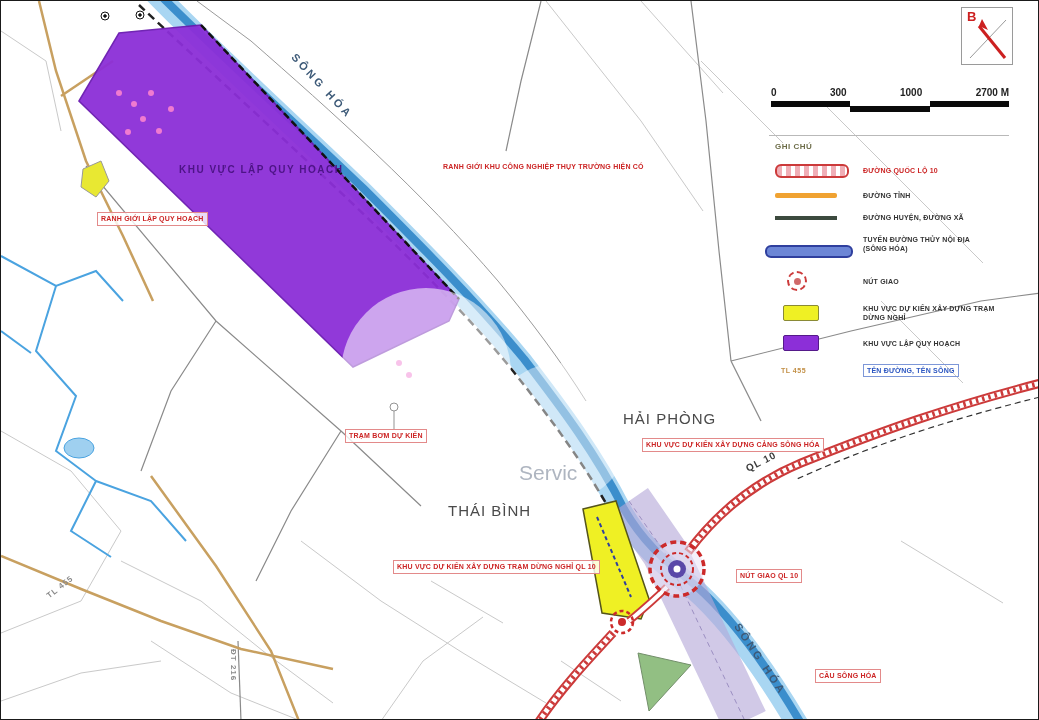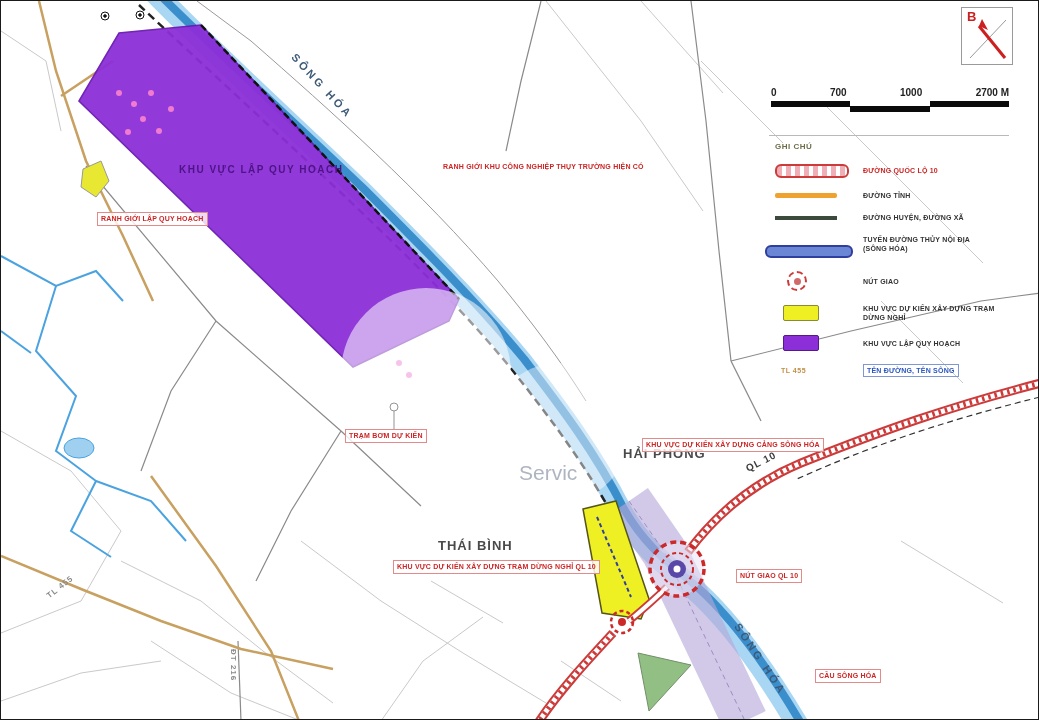--- a/index.html
+++ b/index.html
@@ -3,21 +3,21 @@
 <meta charset="utf-8">
 <style>
   html,body{margin:0;padding:0;background:#e9e9e9;font-family:"Liberation Sans",sans-serif;}
   #canvas{position:relative;width:1039px;height:720px;background:#ffffff;border:1px solid #1a1a1a;
           box-sizing:border-box;overflow:hidden;}
   #mapsvg{position:absolute;left:0;top:0;}
 
   
   .maplabel{position:absolute;white-space:nowrap;pointer-events:none;}
   .river-label{color:#3d5a78;font-weight:bold;font-size:11px;letter-spacing:3px;}
-  .place-label{color:#4a4a4a;font-weight:bold;font-size:13px;letter-spacing:1px;margin-top:36px;}
+  .place-label{color:#4a4a4a;font-weight:normal;font-size:15px;letter-spacing:1px;}
   .road-label{color:#3c3c3c;font-weight:bold;font-size:10px;letter-spacing:1px;}
   .minor-road-label{color:#8a8a8a;font-weight:bold;font-size:8px;letter-spacing:1px;}
   .zone-label{color:#4d1486;font-weight:bold;font-size:10px;letter-spacing:1.5px;}
 
   
   .callout{position:absolute;border:1px solid #e38a8a;background:rgba(255,255,255,0.82);
            color:#cc2525;font-size:7px;font-weight:bold;line-height:1.15;
            padding:2px 3px;white-space:nowrap;letter-spacing:.2px;}
   .callout.noborder{border-color:transparent;background:transparent;}
 
@@ -187,37 +187,37 @@
       <text x="368" y="432" font-size="95" font-weight="bold" fill="rgba(255,255,255,0.85)" font-family="Liberation Sans, sans-serif">m</text>
     </g>
   </svg>
 
   <div class="maplabel" style="left:518px;top:460px;font-size:21px;color:rgba(130,142,158,0.65);">Servic</div>
 
   <div class="maplabel river-label" style="left:297px;top:50px;transform:rotate(47deg);transform-origin:left top;">SÔNG HÓA</div>
   <div class="maplabel river-label" style="left:741px;top:620px;transform:rotate(56deg);transform-origin:left top;">SÔNG HÓA</div>
   <div class="maplabel road-label" style="left:743px;top:463px;transform:rotate(-27deg);transform-origin:left top;">QL 10</div>
   <div class="maplabel place-label" style="left:622px;top:409px;">HẢI PHÒNG</div>
-  <div class="maplabel place-label" style="left:437px;top:501px;">THÁI BÌNH</div>
+  <div class="maplabel place-label" style="left:447px;top:501px;">THÁI BÌNH</div>
   <div class="maplabel minor-road-label" style="left:44px;top:592px;transform:rotate(-38deg);transform-origin:left top;">TL 455</div>
   <div class="maplabel minor-road-label" style="left:228px;top:648px;writing-mode:vertical-rl;">ĐT 216</div>
   <div class="maplabel zone-label" style="left:178px;top:163px;">KHU VỰC LẬP QUY HOẠCH</div>
 
   <div class="callout noborder" style="left:438px;top:159px;">RANH GIỚI KHU CÔNG NGHIỆP THỤY TRƯỜNG HIỆN CÓ</div>
   <div class="callout" style="left:96px;top:211px;">RANH GIỚI LẬP QUY HOẠCH</div>
   <div class="callout" style="left:344px;top:428px;">TRẠM BƠM DỰ KIẾN</div>
   <div class="callout" style="left:641px;top:437px;">KHU VỰC DỰ KIẾN XÂY DỰNG CẢNG SÔNG HÓA</div>
   <div class="callout" style="left:392px;top:559px;">KHU VỰC DỰ KIẾN XÂY DỰNG TRẠM DỪNG NGHỈ QL 10</div>
   <div class="callout" style="left:735px;top:568px;">NÚT GIAO QL 10</div>
   <div class="callout" style="left:814px;top:668px;">CẦU SÔNG HÓA</div>
 
   <div id="scalebar">
     <div class="ticks">
       <span>0</span>
-      <span>700</span>
+      <span>300</span>
       <span>1000</span>
       <span>2700 M</span>
     </div>
     <div class="bar">
       <div class="seg s1"></div>
         <div class="seg s2"></div>
         <div class="seg s3"></div>
     </div>
   </div>
 

